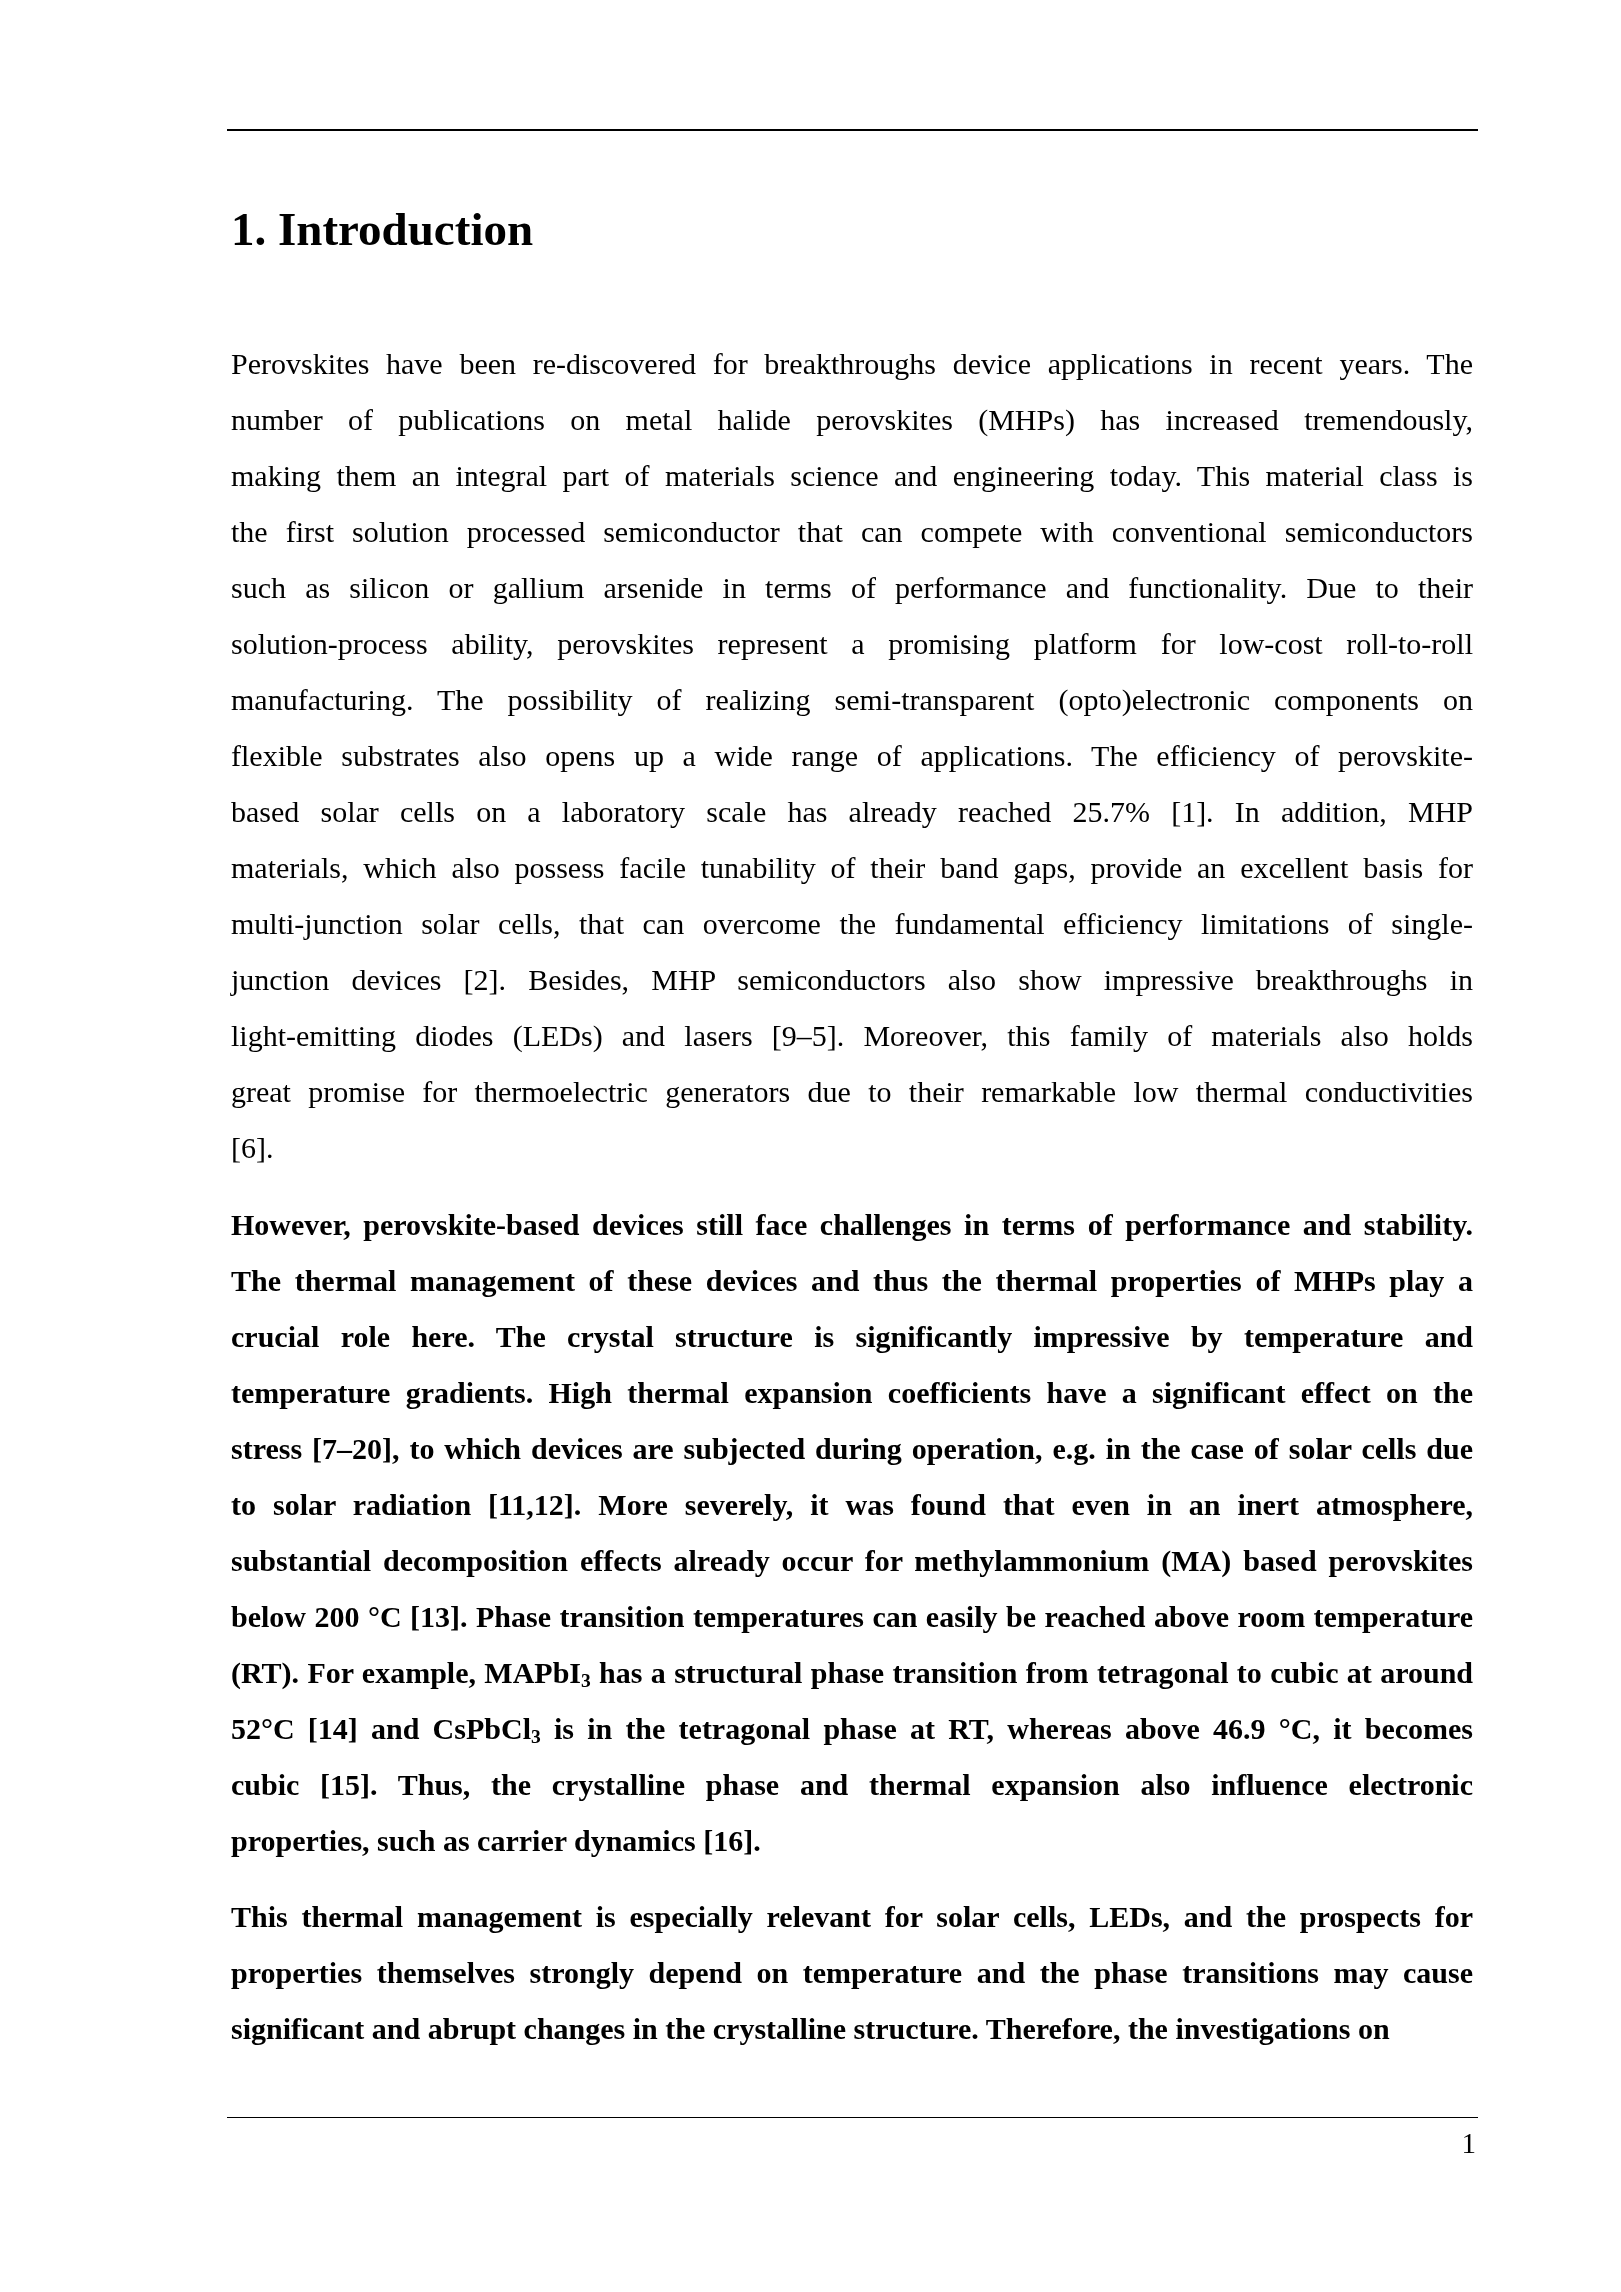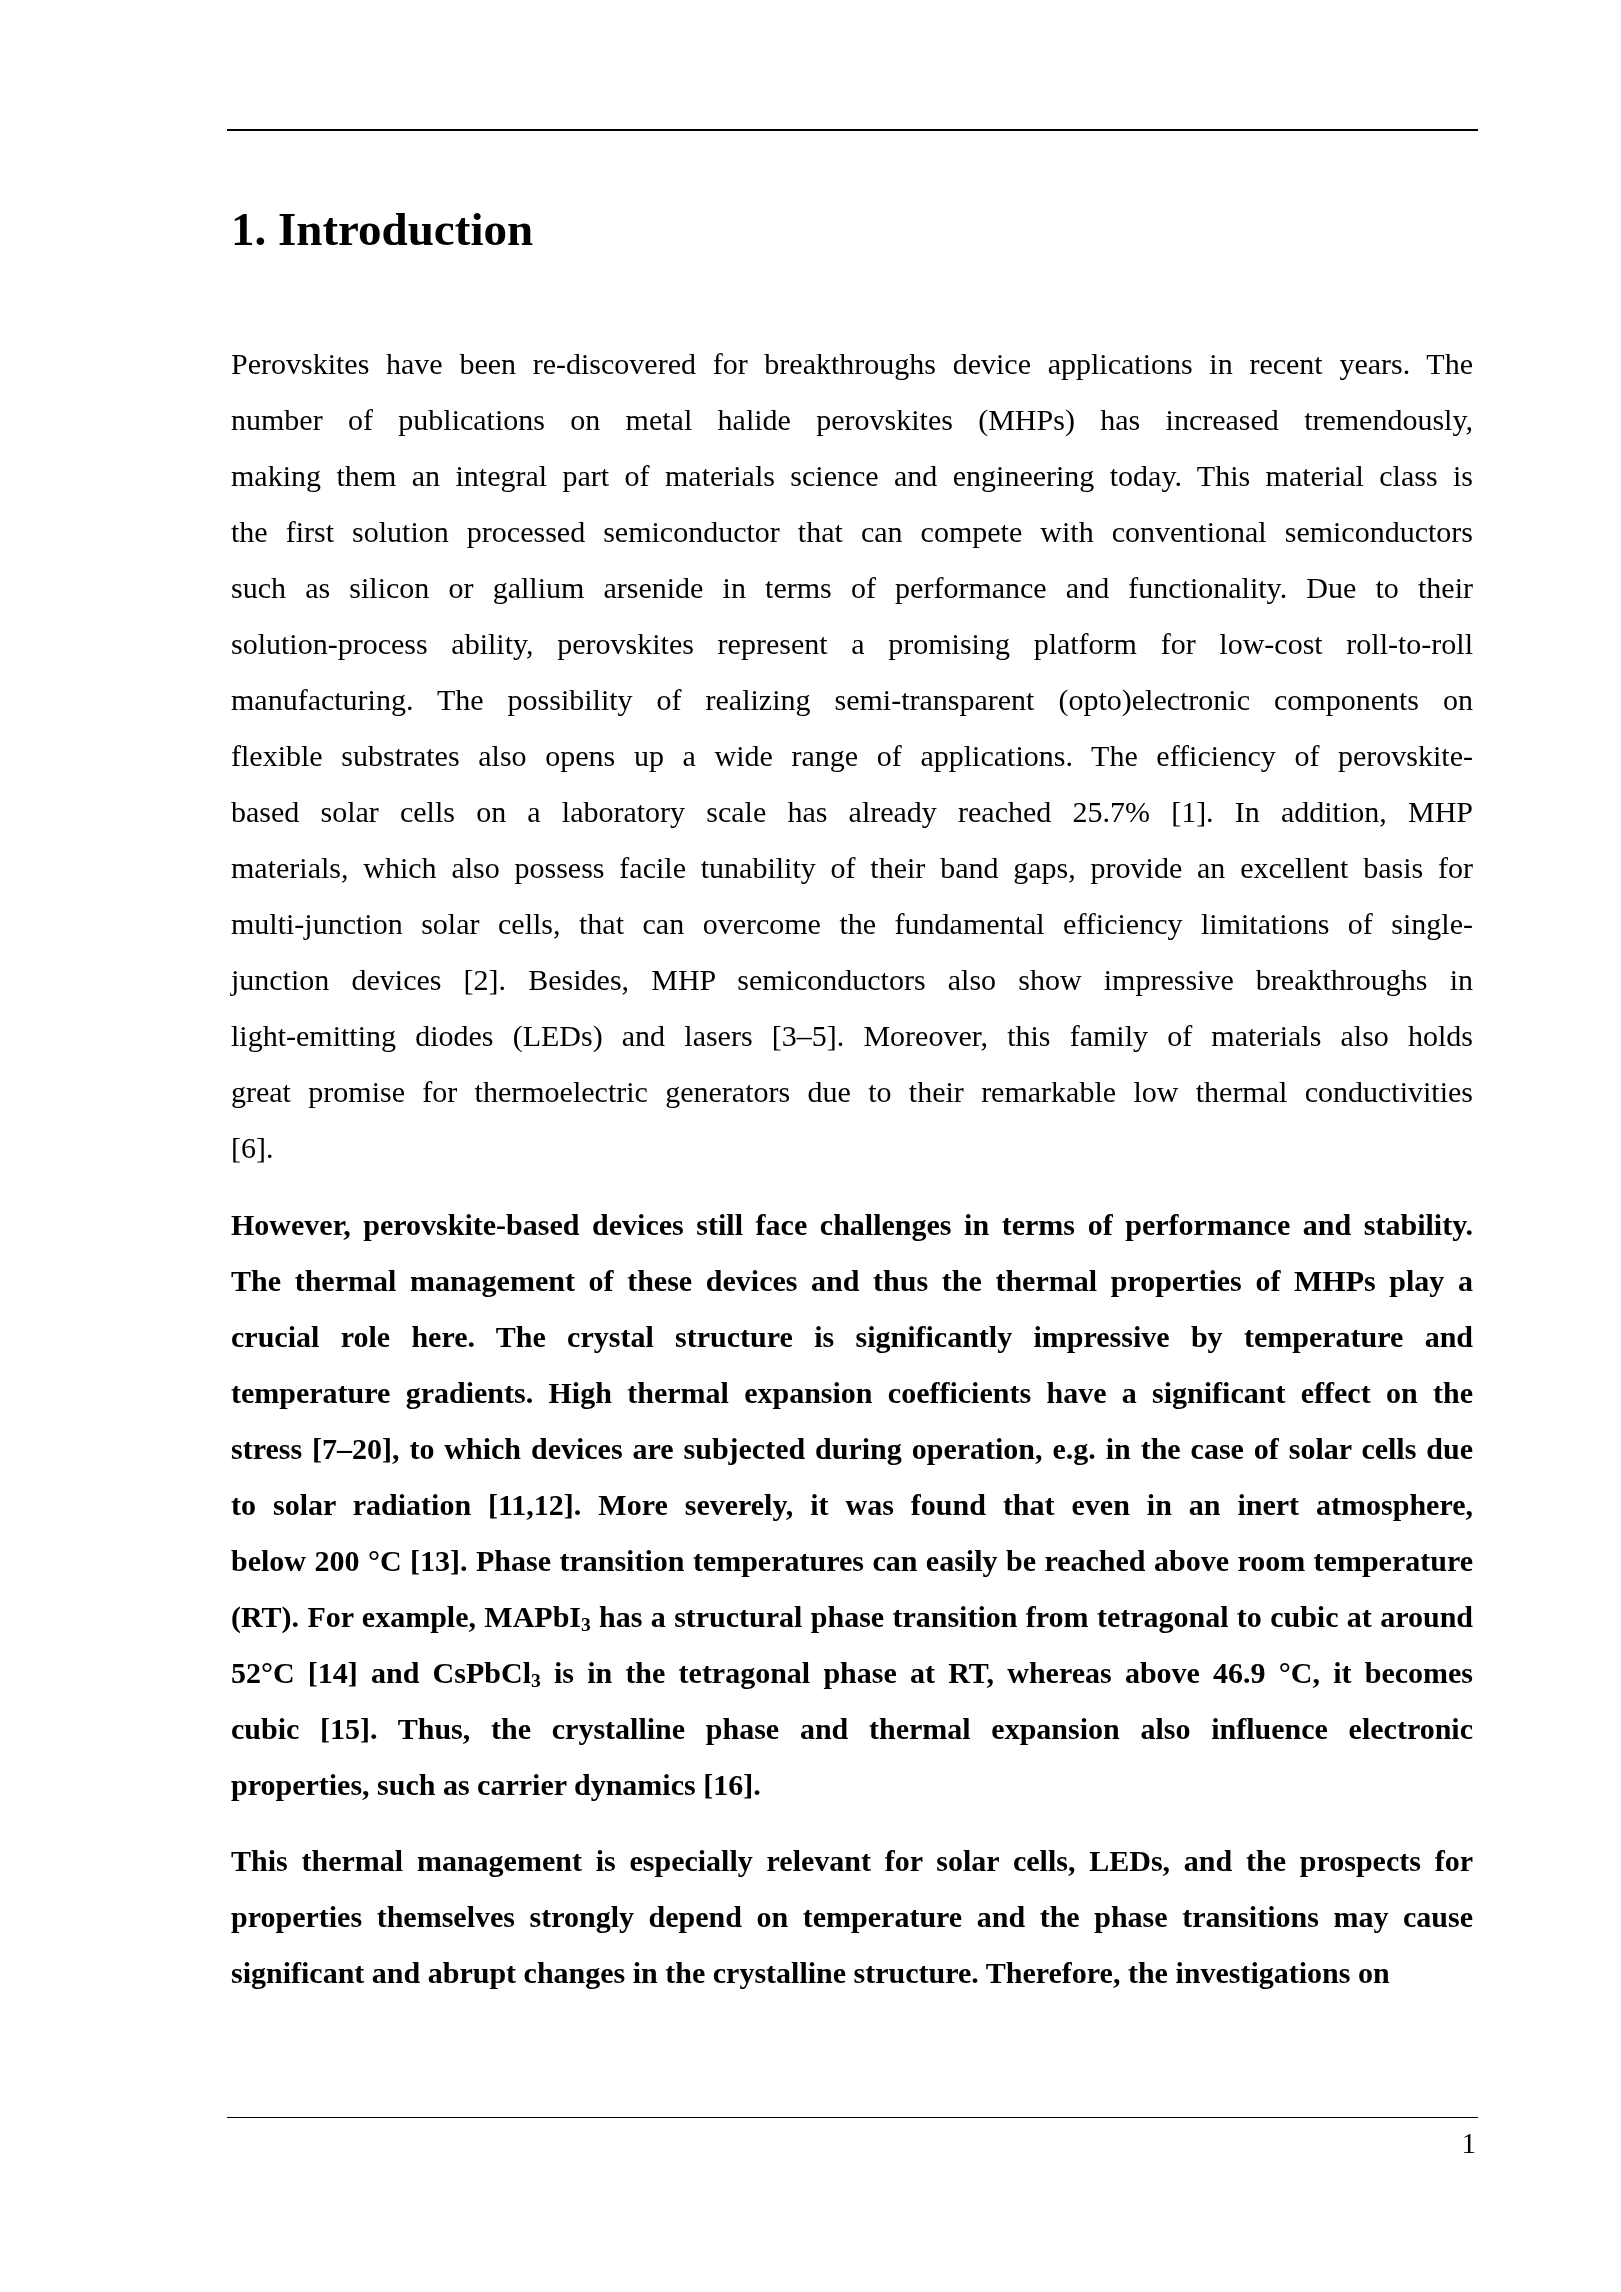--- a/index.html
+++ b/index.html
@@ -33,31 +33,32 @@
         <span class="line">making them an integral part of materials science and engineering today. This material class is</span>
         <span class="line">the first solution processed semiconductor that can compete with conventional semiconductors</span>
         <span class="line">such as silicon or gallium arsenide in terms of performance and functionality. Due to their</span>
         <span class="line">solution-process ability, perovskites represent a promising platform for low-cost roll-to-roll</span>
         <span class="line">manufacturing. The possibility of realizing semi-transparent (opto)electronic components on</span>
         <span class="line">flexible substrates also opens up a wide range of applications. The efficiency of perovskite-</span>
         <span class="line">based solar cells on a laboratory scale has already reached 25.7% [1]. In addition, MHP</span>
         <span class="line">materials, which also possess facile tunability of their band gaps, provide an excellent basis for</span>
         <span class="line">multi-junction solar cells, that can overcome the fundamental efficiency limitations of single-</span>
         <span class="line">junction devices [2]. Besides, MHP semiconductors also show impressive breakthroughs in</span>
-        <span class="line">light-emitting diodes (LEDs) and lasers [3–5]. Moreover, this family of materials also holds</span>
+        <span class="line">light-emitting diodes (LEDs) and lasers [9–5]. Moreover, this family of materials also holds</span>
         <span class="line">great promise for thermoelectric generators due to their remarkable low thermal conductivities</span>
         <span class="line last">[6].</span>
       </p>
     <p class="para">
         <span class="line">However, perovskite-based devices still face challenges in terms of performance and stability.</span>
         <span class="line">The thermal management of these devices and thus the thermal properties of MHPs play a</span>
         <span class="line">crucial role here. The crystal structure is significantly impressive by temperature and</span>
         <span class="line">temperature gradients. High thermal expansion coefficients have a significant effect on the</span>
         <span class="line">stress [7–20], to which devices are subjected during operation, e.g. in the case of solar cells due</span>
         <span class="line">to solar radiation [11,12]. More severely, it was found that even in an inert atmosphere,</span>
+        <span class="line">substantial decomposition effects already occur for methylammonium (MA) based perovskites</span>
         <span class="line">below 200 °C [13]. Phase transition temperatures can easily be reached above room temperature</span>
         <span class="line">(RT). For example, MAPbI<sub>3</sub> has a structural phase transition from tetragonal to cubic at around</span>
         <span class="line">52°C [14] and CsPbCl<sub>3</sub> is in the tetragonal phase at RT, whereas above 46.9 °C, it becomes</span>
         <span class="line">cubic [15]. Thus, the crystalline phase and thermal expansion also influence electronic</span>
         <span class="line last">properties, such as carrier dynamics [16].</span>
       </p>
     <p class="para">
         <span class="line">This thermal management is especially relevant for solar cells, LEDs, and the prospects for</span>
         <span class="line">properties themselves strongly depend on temperature and the phase transitions may cause</span>
         <span class="line last">significant and abrupt changes in the crystalline structure. Therefore, the investigations on</span>

